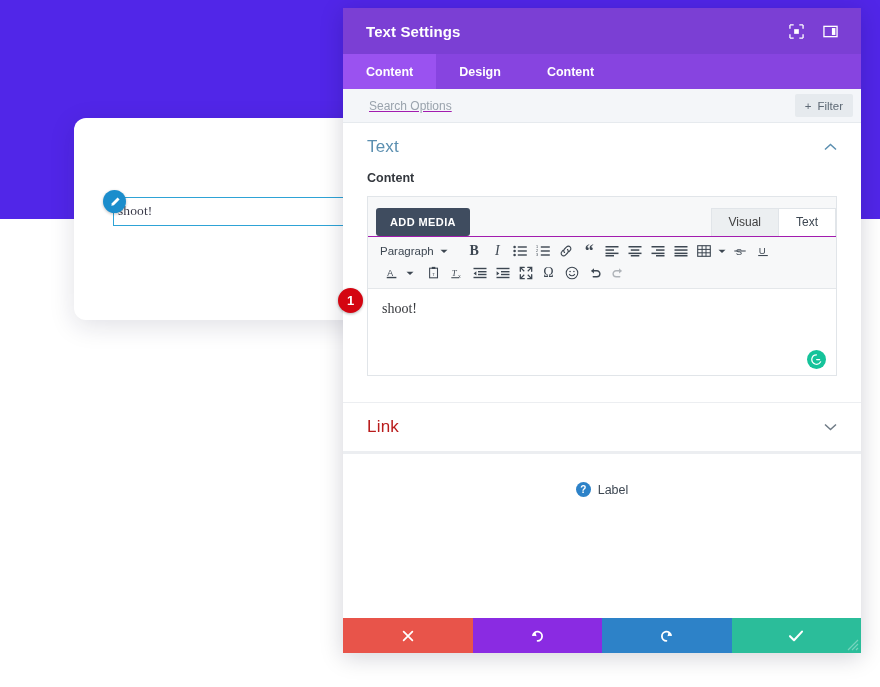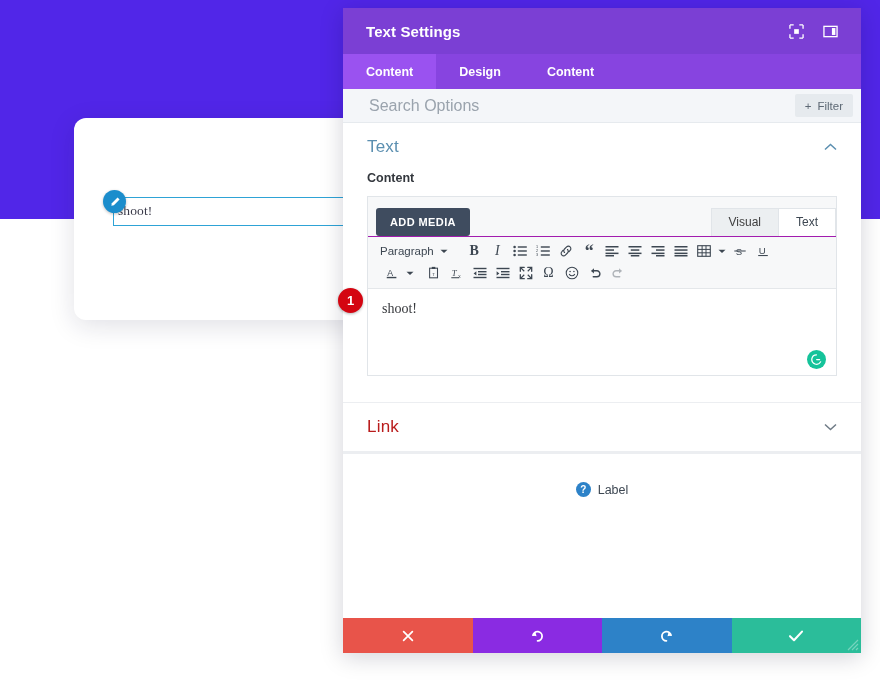--- a/index.html
+++ b/index.html
@@ -155,22 +155,23 @@
     align-items: center;
     padding: 0 0 0 24px;
     flex: 0 0 auto;
   }
   .search-input {
     flex: 1;
     border: none;
     background: transparent;
     outline: none;
     font-family: "Liberation Sans", sans-serif;
-    font-size: 16px;
-    color: #c2410c;
+    font-size: 12px;
+    color: #a21caf;
+    text-decoration: underline;
   }
   .search-input::placeholder { color: #9aa3ad; }
   .filter-btn {
     height: 23px;
     margin-right: 8px;
     padding: 0 10px;
     background: #e6eaee;
     border-radius: 2px;
     display: flex;
     align-items: center;

